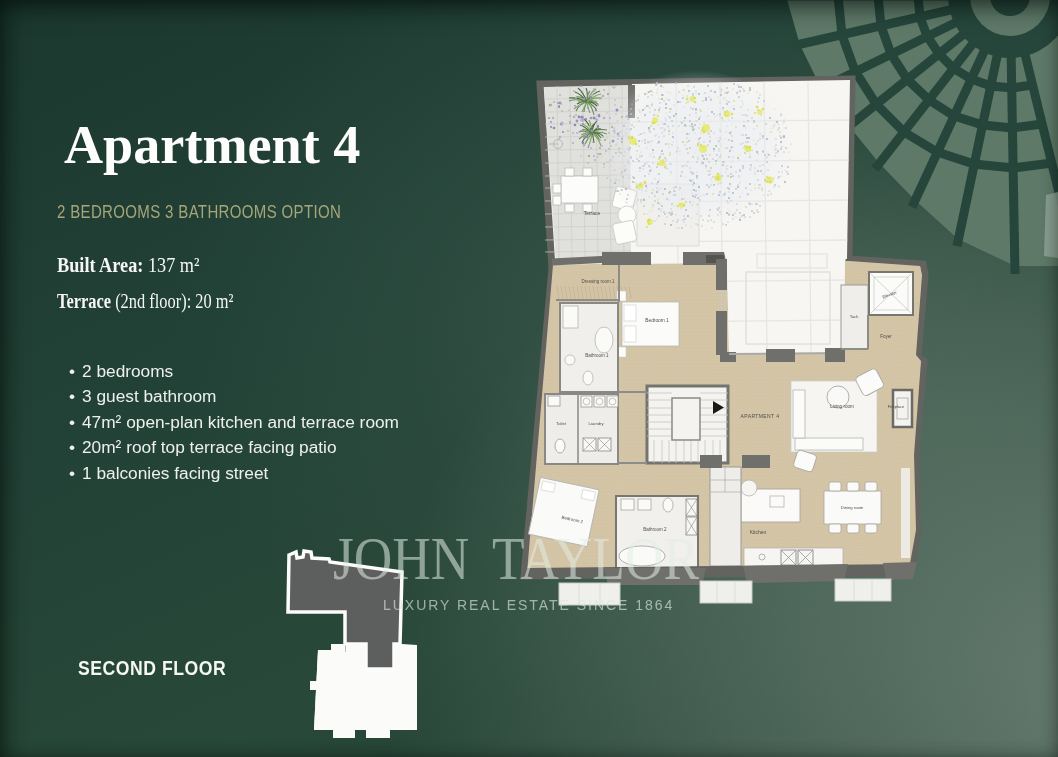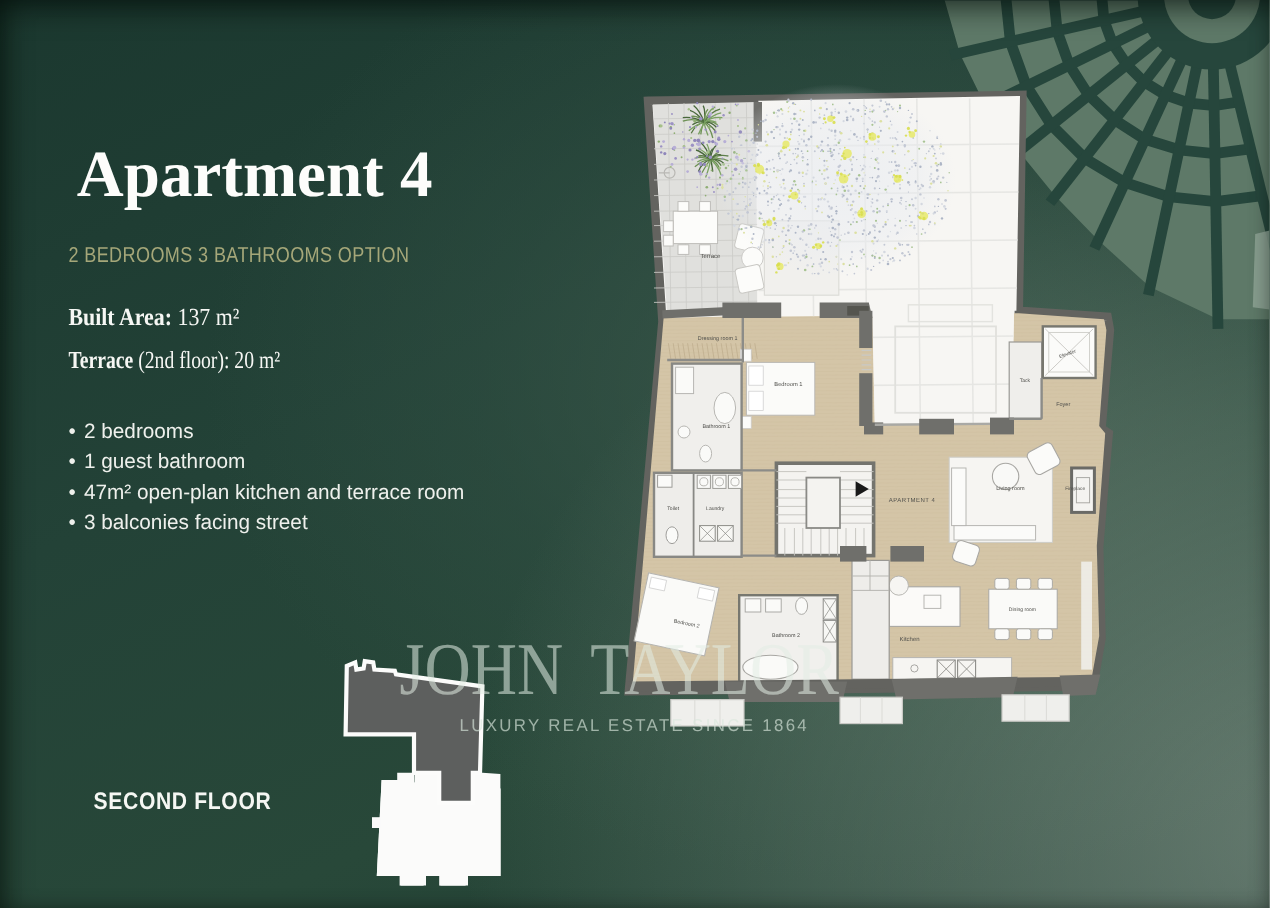--- a/index.html
+++ b/index.html
@@ -12,21 +12,21 @@
   }
   .vig{position:absolute;inset:0;pointer-events:none;
     box-shadow:inset 0 16px 22px -8px rgba(0,10,5,.55), inset 16px 0 22px -10px rgba(0,10,5,.45), inset -6px -6px 18px -8px rgba(0,10,5,.3);}
   .abs{position:absolute;}
   h1{margin:0;font-family:"Liberation Serif",serif;font-weight:bold;color:#fdfdfb;
      font-size:55px;line-height:1;letter-spacing:0;transform:scaleX(.985);transform-origin:left top;}
   .sub{font-size:18px;color:#a5a779;letter-spacing:.4px;transform:scaleX(.835);transform-origin:left top;white-space:nowrap;}
   .line{font-family:"Liberation Serif",serif;font-size:20.5px;color:#f6f7f4;white-space:nowrap;
      transform-origin:left top;}
   .line b{font-weight:bold;}
-  ul.feat{list-style:none;margin:0;padding:0;color:#eef0ec;font-size:17.3px;}
+  ul.feat{list-style:none;margin:12px;padding:0;color:#eef0ec;font-size:17.3px;}
   ul.feat li{position:relative;padding-left:13px;height:25.4px;line-height:25.4px;white-space:nowrap;}
   ul.feat li:before{content:"\2022";position:absolute;left:0;top:0;}
   .floor{font-size:20px;font-weight:bold;color:#f5f7f3;letter-spacing:.6px;
      transform:scaleX(.88);transform-origin:left top;}
   .jt{font-family:"Liberation Serif",serif;font-size:62px;color:rgba(226,237,228,.55);
       white-space:nowrap;letter-spacing:0;word-spacing:12px;line-height:1;transform:scaleX(.86);transform-origin:left top;}
   .jt2{font-size:14.3px;color:rgba(217,230,220,.66);letter-spacing:2px;white-space:nowrap;line-height:1;
       transform:scaleX(.98);transform-origin:left top;}
 </style>
 </head>
@@ -1388,21 +1388,22 @@
 <rect x="310" y="681" width="7" height="9" fill="#fbfbfa"></rect>
 <path d="M289,555 L296,552 L297,558 L303,557 L304,551 L311,552 L312,558 L329,559 L330,562 L402,572 L400,644 L394,644 L394,669 L366,669 L366,644 L345,644 L345,612 L288,612 Z" fill="#5d5f5e" stroke="#fcfcfb" stroke-width="3.5" stroke-linejoin="miter"></path>
 </svg>
 
 <h1 class="abs" style="left:64px;top:117px;">Apartment 4</h1>
 <div class="abs sub" style="left:57px;top:202px;">2 BEDROOMS 3 BATHROOMS OPTION</div>
 <div class="abs line" style="left:57px;top:254px;transform:scaleX(.89);"><b>Built Area:</b> 137 m²</div>
 <div class="abs line" style="left:57px;top:290px;transform:scaleX(.80);"><b>Terrace</b> (2nd floor): 20 m²</div>
 <ul class="feat abs" style="left:57px;top:347px;">
   <li>2 bedrooms</li>
-  <li>1 guest bathroom</li>
+  <li>3 guest bathroom</li>
   <li>47m² open-plan kitchen and terrace room</li>
-  <li>3 balconies facing street</li>
+  <li>20m² roof top terrace facing patio</li>
+  <li>1 balconies facing street</li>
 </ul>
 <div class="abs floor" style="left:78px;top:657px;">SECOND FLOOR</div>
 
 <div class="abs jt" style="left:333px;top:527px;">JOHN TAYLOR</div>
 <div class="abs jt2" style="left:383px;top:598px;">LUXURY REAL ESTATE SINCE 1864</div>
 <div class="vig"></div>
 
 </body></html>

